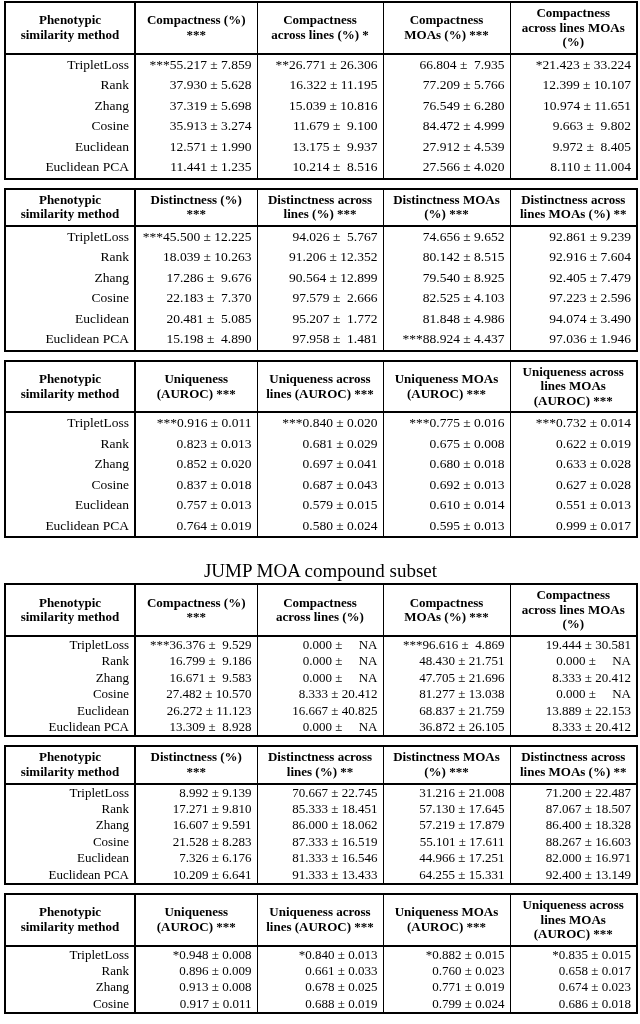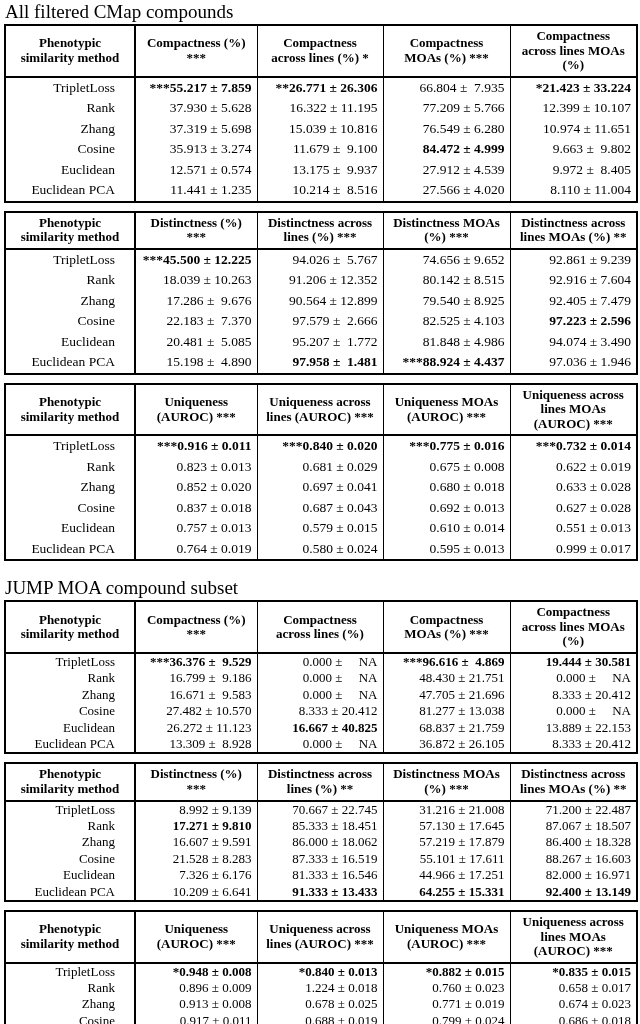--- a/index.html
+++ b/index.html
@@ -10,21 +10,21 @@
     font-family: "Liberation Serif", "DejaVu Serif", serif;
   }
   .page { width: 640px; padding: 1px 4px 2px 4px; }
   .section-title {
     font-size: 19px;
     font-weight: normal;
     line-height: 1.0;
     margin: 1px 0 3px 1px;
     letter-spacing: 0px;
   }
-  .section-title.second { margin-top: 17px; }
+  .section-title.second { margin-top: 23px; text-align: center; }
   table.metrics {
     width: 632px;
     table-layout: fixed;
     border-collapse: collapse;
     border: 2px solid #000;
     margin-bottom: 8px;
   }
   table.metrics col.c0 { width: 130px; }
   table.metrics col.c1 { width: 122px; }
   table.metrics col.c2 { width: 126px; }
@@ -48,35 +48,34 @@
     border-top: none;
     border-bottom: none;
     text-align: right;
     vertical-align: middle;
     white-space: pre;
     padding: 0 5px 0 1px;
     overflow: hidden;
   }
   table.metrics tbody td.method {
     border-right: 2px solid #000;
-    padding-right: 19px;
+    padding-right: 5px;
   }
   
   .s1 tbody td { font-size: 13.5px; height: 20.5px; line-height: 20.5px; }
   
   .s2 tbody td { font-size: 13px; height: 16.4px; line-height: 16.4px; }
   .s2 thead th { padding: 2px 1px; }
-  .vb { font-weight: bold; }
+  .vb { font-weight: normal; }
   .vi { }
 </style>
 </head>
 <body>
 
 <div class="page">
-  <h2 class="section-title">All filtered CMap compounds</h2>
   <div>
       <table class="metrics s1">
         <colgroup>
           <col class="c0">
           <col class="c1">
           <col class="c2">
           <col class="c3">
           <col class="c4">
         </colgroup>
         <thead>
@@ -118,21 +117,21 @@
           </tr>
           <tr>
             <td class="method">Cosine</td>
             <td>35.913 ± 3.274</td>
             <td>11.679 ±  9.100</td>
             <td class="vb">84.472 ± 4.999</td>
             <td>9.663 ±  9.802</td>
           </tr>
           <tr>
             <td class="method">Euclidean</td>
-            <td>12.571 ± 0.574</td>
+            <td>12.571 ± 1.990</td>
             <td>13.175 ±  9.937</td>
             <td>27.912 ± 4.539</td>
             <td>9.972 ±  8.405</td>
           </tr>
           <tr>
             <td class="method">Euclidean PCA</td>
             <td>11.441 ± 1.235</td>
             <td>10.214 ±  8.516</td>
             <td>27.566 ± 4.020</td>
             <td>8.110 ± 11.004</td>
@@ -440,21 +439,21 @@
           <tr>
             <td class="method">TripletLoss</td>
             <td class="vb">*0.948 ± 0.008</td>
             <td class="vb">*0.840 ± 0.013</td>
             <td class="vb">*0.882 ± 0.015</td>
             <td class="vb">*0.835 ± 0.015</td>
           </tr>
           <tr>
             <td class="method">Rank</td>
             <td>0.896 ± 0.009</td>
-            <td>1.224 ± 0.018</td>
+            <td>0.661 ± 0.033</td>
             <td>0.760 ± 0.023</td>
             <td>0.658 ± 0.017</td>
           </tr>
           <tr>
             <td class="method">Zhang</td>
             <td>0.913 ± 0.008</td>
             <td>0.678 ± 0.025</td>
             <td>0.771 ± 0.019</td>
             <td>0.674 ± 0.023</td>
           </tr>

